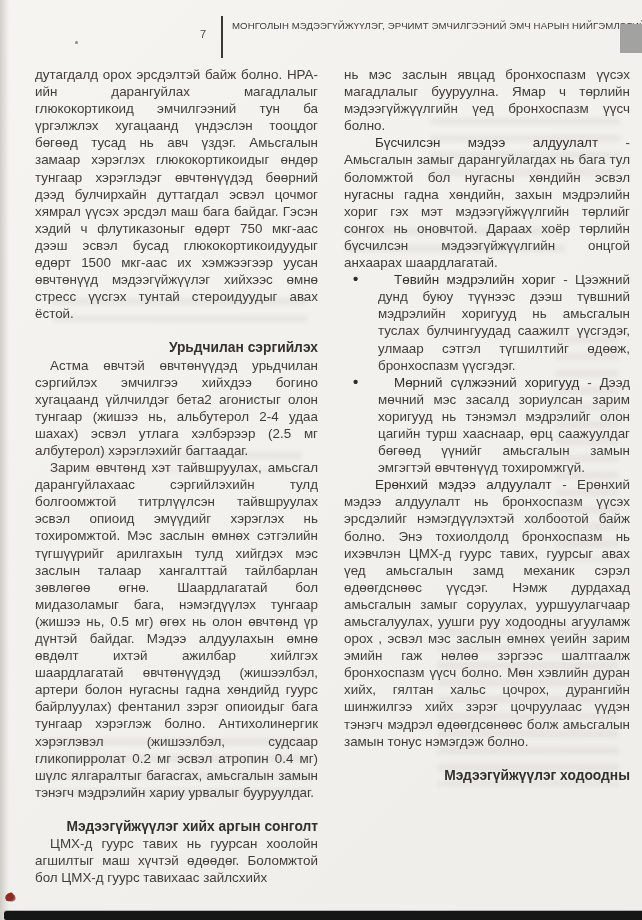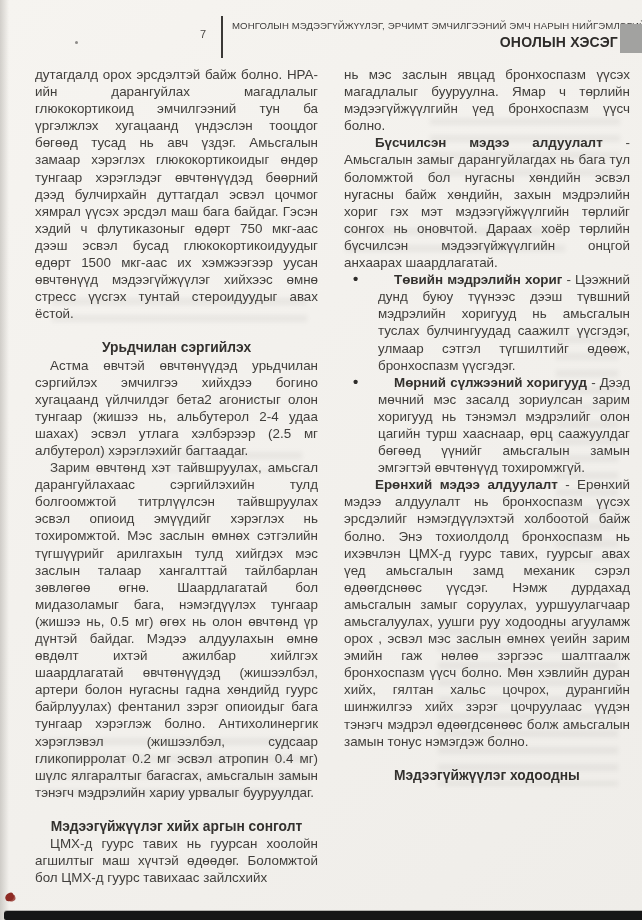--- a/index.html
+++ b/index.html
@@ -48,23 +48,23 @@
     position:absolute;top:66px;
     font-size:13.4px;line-height:17.1px;color:#403e3b;
     text-align:justify;
   }
   .col-left{left:35px;width:283px;}
   .col-right{left:344px;width:286px;}
   .col p{margin:0;text-indent:15px;}
   .col p.noindent{text-indent:0;}
   .col h3{
     margin:17px 0 0 0;font-size:13.8px;line-height:17.1px;
-    font-weight:bold;color:#33312e;text-align:center;
+    font-weight:bold;color:#33312e;text-align:right;
   }
-  .col b{font-weight:bold;color:#33312e;padding-left:16px;}
+  .col b{font-weight:normal;color:#33312e;padding-left:16px;}
   .bullet{position:relative;padding-left:34px;}
   .bullet .bm{
     position:absolute;left:9px;top:-1px;font-weight:bold;font-size:15px;color:#2e2c2a;
   }
   
   .smudge{
     position:absolute;pointer-events:none;opacity:.5;
     background:repeating-linear-gradient(to bottom,
       rgba(110,108,104,.16) 0px,rgba(110,108,104,.16) 7px,
       rgba(110,108,104,0) 7px,rgba(110,108,104,0) 17px);
@@ -86,37 +86,36 @@
 <body>
 
 <div class="page">
 
   <div class="edge-left"></div>
 
   <span class="pageno">7</span>
   <span class="hrule"></span>
   <div class="htitles">
     <div class="journal">МОНГОЛЫН МЭДЭЭГҮЙЖҮҮЛЭГ, ЭРЧИМТ ЭМЧИЛГЭЭНИЙ ЭМЧ НАРЫН НИЙГЭМЛЭГИЙН СЭТГҮҮЛ</div>
-    <div class="section">ОНОЛЫН ХЭСЭГ</div>
   </div>
   <div class="graybox"></div>
   <span class="straydot"></span>
 
   <div class="col col-left">
     <p class="noindent">дутагдалд орох эрсдэлтэй байж болно. НРА-ийн дарангуйлах магадлалыг глюкокортикоид эмчилгээний тун ба үргэлжлэх хугацаанд үндэслэн тооцдог бөгөөд тусад нь авч үздэг. Амьсгалын замаар хэрэглэх глюкокортикоидыг өндөр тунгаар хэрэглэдэг өвчтөнүүдэд бөөрний дээд булчирхайн дуттагдал эсвэл цочмог хямрал үүсэх эрсдэл маш бага байдаг. Гэсэн хэдий ч флутиказоныг өдөрт 750 мкг-аас дээш эсвэл бусад глюкокортикоидуудыг өдөрт 1500 мкг-аас их хэмжээгээр уусан өвчтөнүүд мэдээгүйжүүлэг хийхээс өмнө стресс үүсгэх тунтай стероидуудыг авах ёстой.</p>
     <h3>Урьдчилан сэргийлэх</h3>
     <p>Астма өвчтэй өвчтөнүүдэд урьдчилан сэргийлэх эмчилгээ хийхдээ богино хугацаанд үйлчилдэг бета2 агонистыг олон тунгаар (жишээ нь, альбутерол 2-4 удаа шахах) эсвэл утлага хэлбэрээр (2.5 мг албутерол) хэрэглэхийг багтаадаг.</p>
     <p>Зарим өвчтөнд хэт тайвшруулах, амьсгал дарангуйлахаас сэргийлэхийн тулд болгоомжтой титрлүүлсэн тайвшруулах эсвэл опиоид эмүүдийг хэрэглэх нь тохиромжтой. Мэс заслын өмнөх сэтгэлийн түгшүүрийг арилгахын тулд хийгдэх мэс заслын талаар хангалттай тайлбарлан зөвлөгөө өгнө. Шаардлагатай бол мидазоламыг бага, нэмэгдүүлэх тунгаар (жишээ нь, 0.5 мг) өгөх нь олон өвчтөнд үр дүнтэй байдаг. Мэдээ алдуулахын өмнө өвдөлт ихтэй ажилбар хийлгэх шаардлагатай өвчтөнүүдэд (жишээлбэл, артери болон нугасны гадна хөндийд гуурс байрлуулах) фентанил зэрэг опиоидыг бага тунгаар хэрэглэж болно. Антихолинергик хэрэглэвэл (жишээлбэл, судсаар гликопирролат 0.2 мг эсвэл атропин 0.4 мг) шүлс ялгаралтыг багасгах, амьсгалын замын тэнэгч мэдрэлийн хариу урвалыг бууруулдаг.</p>
     <h3>Мэдээгүйжүүлэг хийх аргын сонголт</h3>
     <p>ЦМХ-д гуурс тавих нь гуурсан хоолойн агшилтыг маш хүчтэй өдөөдөг. Боломжтой бол ЦМХ-д гуурс тавихаас зайлсхийх</p>
   </div>
 
   <div class="col col-right">
     <p class="noindent">нь мэс заслын явцад бронхоспазм үүсэх магадлалыг бууруулна. Ямар ч төрлийн мэдээгүйжүүлгийн үед бронхоспазм үүсч болно.</p>
-    <p><b>Бүсчилсэн мэдээ алдуулалт</b><span> - Амьсгалын замыг дарангуйлагдах нь бага тул боломжтой бол нугасны хөндийн эсвэл нугасны байж хөндийн, захын мэдрэлийн хориг гэх мэт мэдээгүйжүүлгийн төрлийг сонгох нь оновчтой. Дараах хоёр төрлийн бүсчилсэн мэдээгүйжүүлгийн онцгой анхаарах шаардлагатай.</span></p>
+    <p><b>Бүсчилсэн мэдээ алдуулалт</b><span> - Амьсгалын замыг дарангуйлагдах нь бага тул боломжтой бол нугасны хөндийн эсвэл нугасны гадна хөндийн, захын мэдрэлийн хориг гэх мэт мэдээгүйжүүлгийн төрлийг сонгох нь оновчтой. Дараах хоёр төрлийн бүсчилсэн мэдээгүйжүүлгийн онцгой анхаарах шаардлагатай.</span></p>
     <div class="bullet">
       <span class="bm">•</span>
       <p class="noindent"><b>Төвийн мэдрэлийн хориг</b><span> - Цээжний дунд буюу түүнээс дээш түвшний мэдрэлийн хоригууд нь амьсгалын туслах булчингуудад саажилт үүсгэдэг, улмаар сэтгэл түгшилтийг өдөөж, бронхоспазм үүсгэдэг.</span></p>
     </div>
     <div class="bullet">
       <span class="bm">•</span>
       <p class="noindent"><b>Мөрний сүлжээний хоригууд</b><span> - Дээд мөчний мэс засалд зориулсан зарим хоригууд нь тэнэмэл мэдрэлийг олон цагийн турш хааснаар, өрц саажуулдаг бөгөөд үүнийг амьсгалын замын эмгэгтэй өвчтөнүүд тохиромжгүй.</span></p>
     </div>
     <p><b>Ерөнхий мэдээ алдуулалт</b><span> - Ерөнхий мэдээ алдуулалт нь бронхоспазм үүсэх эрсдэлийг нэмэгдүүлэхтэй холбоотой байж болно. Энэ тохиолдолд бронхоспазм нь ихэвчлэн ЦМХ-д гуурс тавих, гуурсыг авах үед амьсгалын замд механик сэрэл өдөөгдснөөс үүсдэг. Нэмж дурдахад амьсгалын замыг соруулах, ууршуулагчаар амьсгалуулах, уушги руу ходоодны агууламж орох , эсвэл мэс заслын өмнөх үеийн зарим эмийн гаж нөлөө зэргээс шалтгаалж бронхоспазм үүсч болно. Мөн хэвлийн дуран хийх, гялтан хальс цочрох, дурангийн шинжилгээ хийх зэрэг цочруулаас үүдэн тэнэгч мэдрэл өдөөгдсөнөөс болж амьсгалын замын тонус нэмэгдэж болно.</span></p>
     <h3>Мэдээгүйжүүлэг ходоодны</h3>

